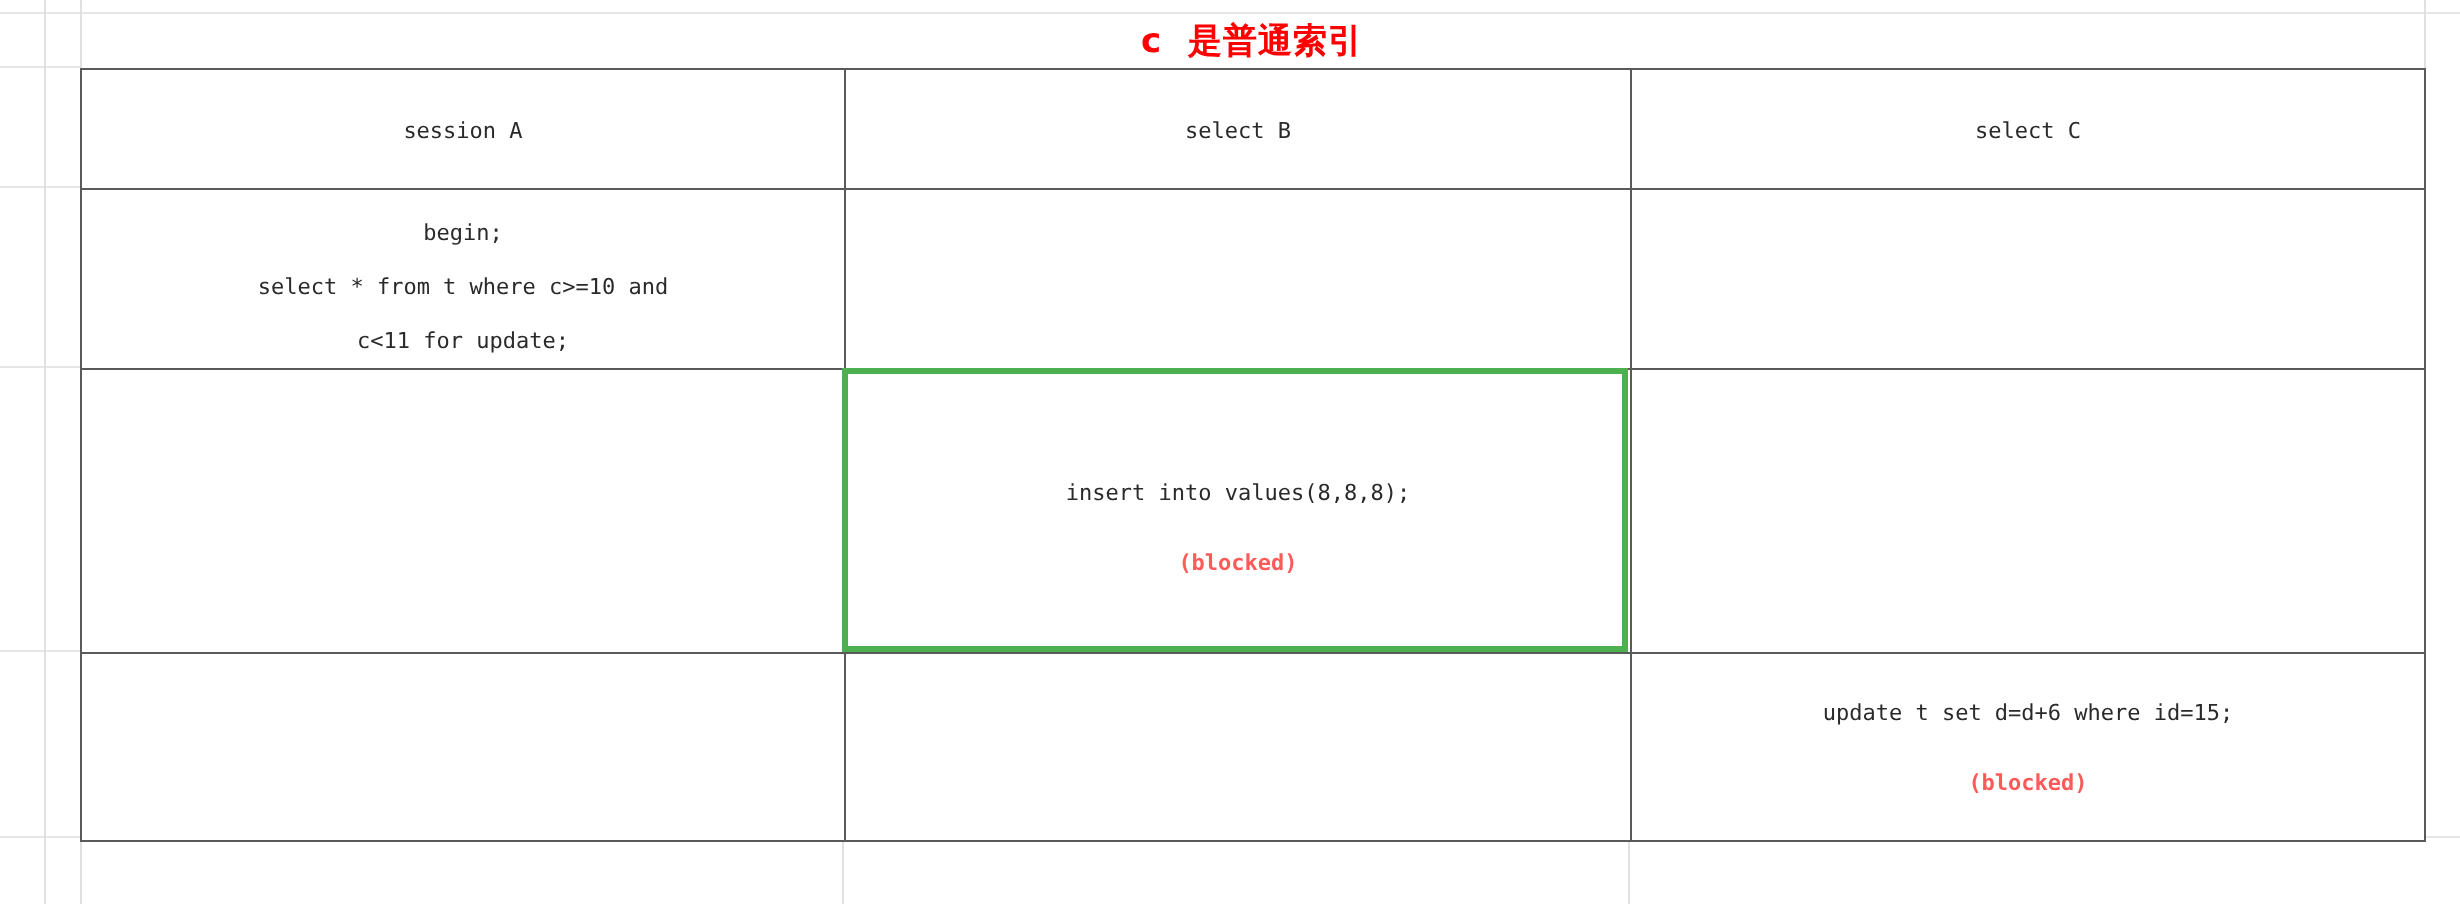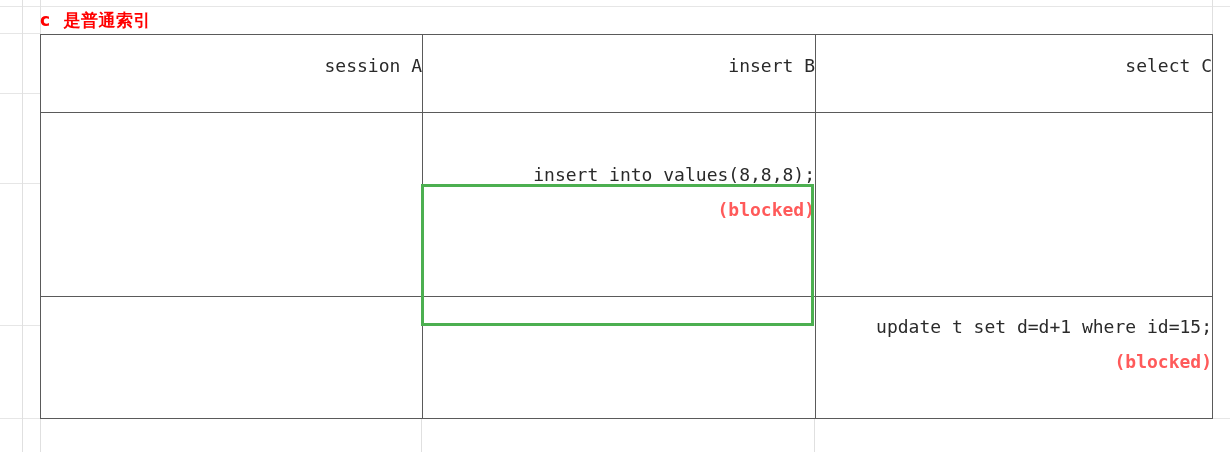--- a/index.html
+++ b/index.html
@@ -36,21 +36,21 @@
 
   
   .title-row {
     position: absolute;
     left: 40px;
     top: 6px;
     width: 1172px;
     height: 28px;
     display: flex;
     align-items: center;
-    justify-content: flex-start;
+    justify-content: center;
   }
   .title-text {
     color: #ff0000;
     font-weight: bold;
     font-size: 17px;
     font-family: "DejaVu Sans", "Liberation Sans", sans-serif;
     letter-spacing: 0.5px;
     white-space: pre;
   }
 
@@ -69,22 +69,22 @@
     vertical-align: top;
     padding: 0;
     background: #ffffff;
   }
   .col-a { width: 382px; }
   .col-b { width: 393px; }
   .col-c { width: 397px; }
 
   .cell-inner {
     display: block;
-    text-align: right;
-    font-size: 18px;
+    text-align: center;
+    font-size: 11px;
     line-height: 27px;
     color: #2a2a2a;
     white-space: pre-line;
     font-family: "DejaVu Sans Mono", "Liberation Mono", monospace;
   }
   .head-cell .cell-inner {
     padding-top: 17px;
   }
   .body-cell .cell-inner {
     padding-top: 8px;
@@ -138,27 +138,43 @@
       <col class="col-a">
       <col class="col-b">
       <col class="col-c">
     </colgroup>
     <tbody>
       <tr class="row-head">
         <td class="head-cell">
           <span class="cell-inner">session A</span>
         </td>
         <td class="head-cell">
-          <span class="cell-inner">insert B</span>
+          <span class="cell-inner">select B</span>
         </td>
         <td class="head-cell">
           <span class="cell-inner">select C</span>
         </td>
       </tr>
 
+      <tr class="row-1">
+        <td class="body-cell">
+          <span class="cell-inner">begin;
+select * from t where c&gt;=10 and
+c&lt;11 for update;</span>
+
+        </td>
+        <td class="body-cell empty-cell">
+          
+          
+        </td>
+        <td class="body-cell empty-cell">
+          
+          
+        </td>
+      </tr>
 
       <tr class="row-2">
         <td class="body-cell empty-cell">
           
           
         </td>
         <td class="body-cell">
           <span class="cell-inner" style="padding-top:48px;">insert into values(8,8,8);</span>
           <span class="blocked cell-inner" style="color: rgb(255, 90, 90);">(blocked)</span>
         </td>
@@ -171,21 +187,21 @@
       <tr class="row-3">
         <td class="body-cell empty-cell">
           
           
         </td>
         <td class="body-cell empty-cell">
           
           
         </td>
         <td class="body-cell">
-          <span class="cell-inner" style="padding-top:16px;">update t set d=d+1 where id=15;</span>
+          <span class="cell-inner" style="padding-top:16px;">update t set d=d+6 where id=15;</span>
           <span class="blocked cell-inner" style="color: rgb(255, 90, 90);">(blocked)</span>
         </td>
       </tr>
     </tbody>
   </table>
 
   <div class="highlight-box" style="border-color: rgb(76, 175, 80);"></div>
 
 </div>
 

